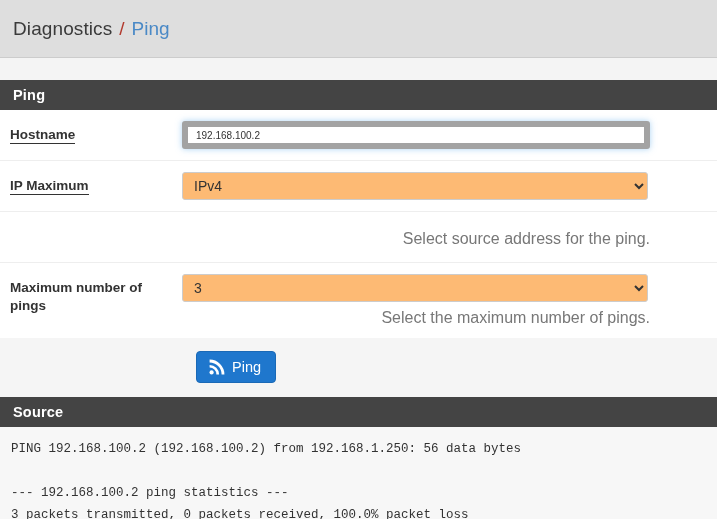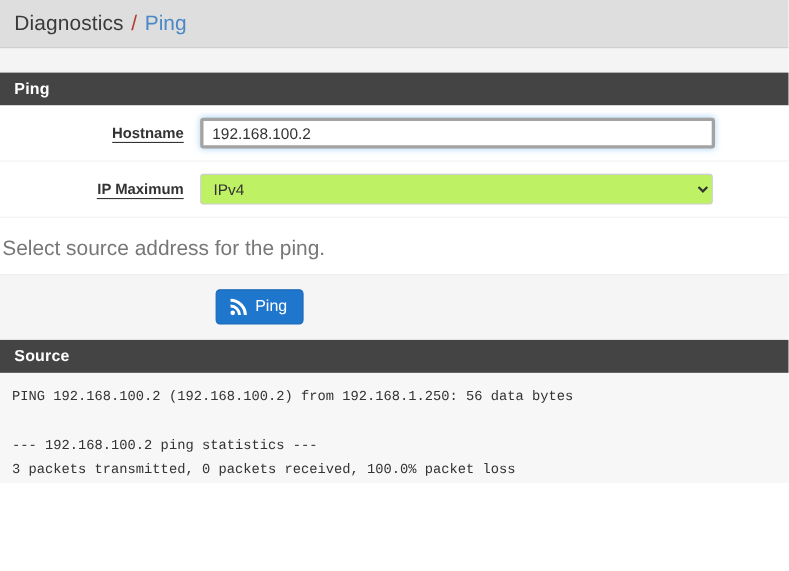--- a/index.html
+++ b/index.html
@@ -11,21 +11,21 @@
     height: 519px;
     overflow: hidden;
     background: #ffffff;
     font-family: "Liberation Sans", sans-serif;
     font-size: 14px;
     color: #333333;
   }
 
   
   .breadcrumb-bar {
-    height: 44px;
+    height: 58px;
     background: #dedede;
     border-bottom: 1px solid #cccccc;
     display: flex;
     align-items: center;
     padding: 0 0 0 13px;
     box-sizing: border-box;
   }
   .crumb {
     font-size: 19px;
     color: #3a3a3a;
@@ -68,21 +68,20 @@
     padding: 11px 0 11px 0;
     min-height: 28px;
     background: #ffffff;
   }
   .form-row.no-border {
     border-bottom: none;
   }
   .form-label {
     width: 182px;
     flex: 0 0 182px;
-    text-align: right;
     padding: 5px 15px 0 10px;
     box-sizing: border-box;
     font-weight: bold;
     font-size: 13.5px;
     color: #333333;
     line-height: 1.3;
   }
   .form-label .lbl-underline {
     border-bottom: 1px solid #333333;
     padding-bottom: 1px;
@@ -91,47 +90,48 @@
     flex: 1 1 auto;
     padding-right: 67px;
   }
 
   input.text-input {
     width: 100%;
     box-sizing: border-box;
     height: 28px;
     padding: 3px 8px;
     font-family: "Liberation Sans", sans-serif;
-    font-size: 14px;
-    color: #333333;
-    border: 3px solid #a3a3a3;
+    font-size: 10px;
+    color: #333333;
+    border: 6px solid #a3a3a3;
     border-radius: 3px;
     outline: none;
     background: #ffffff;
     box-shadow: 0 0 6px rgba(102,175,233,0.55);
   }
 
   select.select-input {
     width: calc(100% - 2px);
     box-sizing: border-box;
     height: 28px;
     padding: 2px 4px 2px 7px;
     font-family: "Liberation Sans", sans-serif;
     font-size: 14px;
     color: #333333;
     border: 1px solid #cccccc;
     border-radius: 3px;
-    background: #bef264;
+    background: #fdba74;
   }
 
   .help-text {
-    font-size: 19px;
+    font-size: 16px;
     color: #777777;
     margin-top: 7px;
     padding-left: 2px;
+    text-align: right;
   }
 
   
   .panel-footer {
     background: #f5f5f5;
     padding: 13px 0 14px 196px;
   }
   .btn-primary {
     display: inline-flex;
     align-items: center;
@@ -196,20 +196,29 @@
         </select>
       </div>
     </div>
 
     <div class="form-row">
       <div class="form-control-wrap">
         <div class="help-text">Select source address for the ping.</div>
       </div>
     </div>
 
+    <div class="form-row no-border">
+      <div class="form-label">Maximum number of pings</div>
+      <div class="form-control-wrap">
+        <select class="select-input">
+          <option>3</option>
+        </select>
+        <div class="help-text">Select the maximum number of pings.</div>
+      </div>
+    </div>
 
   </div>
 
   <div class="panel-footer">
     <button class="btn-primary">
       <span>
         <svg width="16" height="16" viewBox="0 0 16 16" aria-hidden="true">
           <circle cx="2.6" cy="13.4" r="2.1" fill="#ffffff"></circle>
           <path d="M0.6 8.6 A6.8 6.8 0 0 1 7.4 15.4 L10.1 15.4 A9.5 9.5 0 0 0 0.6 5.9 Z" fill="#ffffff"></path>
           <path d="M0.6 3.4 A12 12 0 0 1 12.6 15.4 L15.4 15.4 A14.8 14.8 0 0 0 0.6 0.6 Z" fill="#ffffff"></path>

